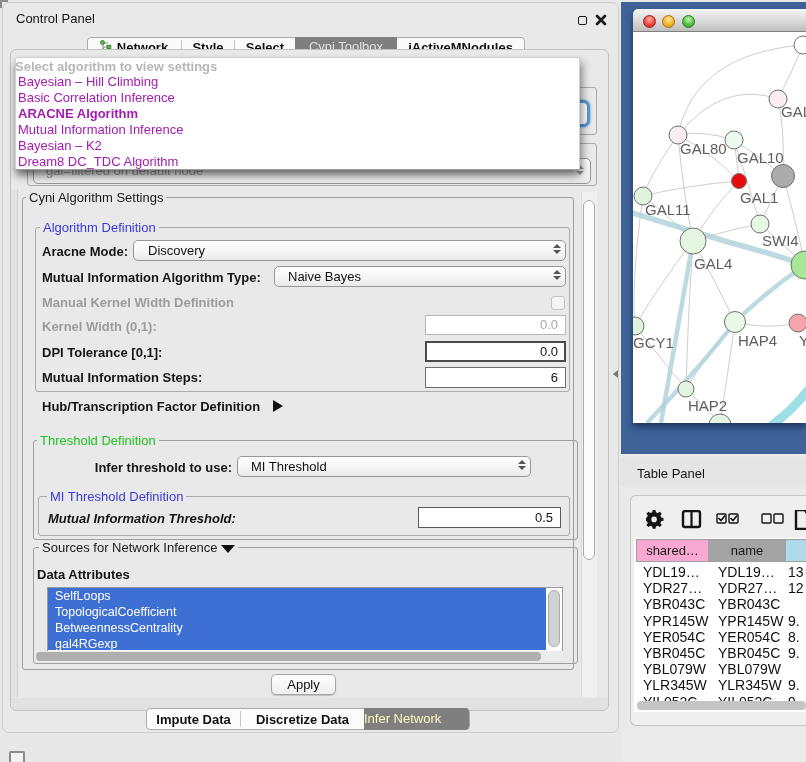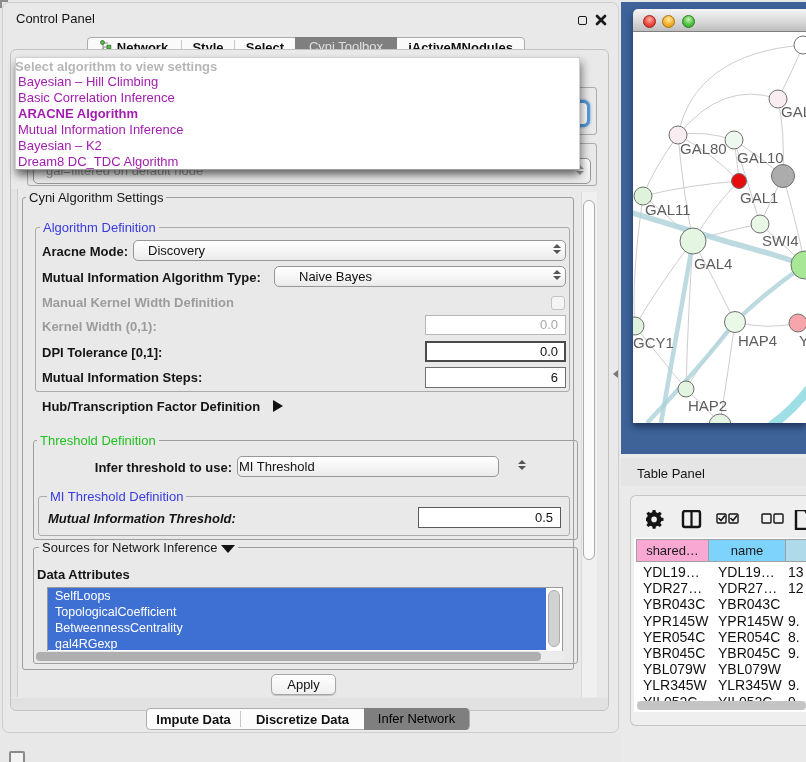--- a/index.html
+++ b/index.html
@@ -84,40 +84,40 @@
 
 <div class="grp" style="left:35px;top:227px;width:535px;height:165px;border-color:#ABABAB;"></div>
 <div class="gtitle" style="left:40px;top:220px;color:#3A3ADF;">Algorithm Definition</div>
 <div class="abs b13" style="left:42px;top:244px;">Aracne Mode:</div>
 <div class="combo" style="left:133px;top:240px;width:433px;height:21px;line-height:20px;padding-left:14px;">Discovery</div>
 <div class="spin" style="left:553px;top:244px;">
     <i style="border-bottom:4px solid #555;margin-bottom:2px;"></i>
     <i style="border-top:4px solid #555;"></i>
   </div>
 <div class="abs b13" style="left:42px;top:270px;">Mutual Information Algorithm Type:</div>
-<div class="combo" style="left:274px;top:266px;width:292px;height:21px;line-height:20px;padding-left:24px;">Naive Bayes</div>
+<div class="combo" style="left:274px;top:266px;width:292px;height:21px;line-height:20px;padding-left:13px;">Naive Bayes</div>
 <div class="spin" style="left:553px;top:270px;">
     <i style="border-bottom:4px solid #555;margin-bottom:2px;"></i>
     <i style="border-top:4px solid #555;"></i>
   </div>
 <div class="abs b13" style="left:42px;top:295px;color:#9C9C9C;">Manual Kernel Width Definition</div>
 <div class="abs" style="left:551px;top:296px;width:14px;height:14px;border:1px solid #C4C4C4;border-radius:3px;background:#F4F4F4;"></div>
 <div class="abs b13" style="left:42px;top:319px;color:#9C9C9C;">Kernel Width (0,1):</div>
 <div class="tf" style="left:425px;top:315px;width:141px;height:20px;border:1px solid #B6B6B6;line-height:18px;padding-right:7px;color:#A8A8A8;">0.0</div>
 <div class="abs b13" style="left:42px;top:345px;">DPI Tolerance [0,1]:</div>
 <div class="tf" style="left:425px;top:341px;width:141px;height:21px;border:2px solid #4A4A4A;line-height:17px;padding-right:6px;color:#111;">0.0</div>
 <div class="abs b13" style="left:42px;top:370px;">Mutual Information Steps:</div>
 <div class="tf" style="left:425px;top:367px;width:141px;height:21px;border:1px solid #6E6E6E;line-height:19px;padding-right:7px;color:#111;">6</div>
 <div class="abs b13" style="left:42px;top:399px;">Hub/Transcription Factor Definition</div>
 <div class="abs" style="left:273px;top:400px;width:0;height:0;border-left:10px solid #111;border-top:6.5px solid transparent;border-bottom:6.5px solid transparent;"></div>
 
 <div class="grp" style="left:33px;top:440px;width:545px;height:100px;"></div>
 <div class="gtitle" style="left:37px;top:433px;color:#1FC11F;">Threshold Definition</div>
 <div class="abs b13" style="left:60px;top:460px;width:172px;text-align:right;">Infer threshold to use:</div>
-<div class="combo" style="left:237px;top:456px;width:262px;height:21px;line-height:20px;padding-left:1px;">MI Threshold</div>
+<div class="combo" style="left:237px;top:456px;width:294px;height:21px;line-height:20px;padding-left:13px;">MI Threshold</div>
 <div class="spin" style="left:518px;top:460px;">
     <i style="border-bottom:4px solid #555;margin-bottom:2px;"></i>
     <i style="border-top:4px solid #555;"></i>
   </div>
 <div class="grp" style="left:38px;top:496px;width:532px;height:40px;border-color:#ABABAB;"></div>
 <div class="gtitle" style="left:47px;top:489px;color:#3A3ADF;">MI Threshold Definition</div>
 <div class="abs b13" style="left:48px;top:511px;font-style:italic;">Mutual Information Threshold:</div>
 <div class="tf" style="left:418px;top:507px;width:143px;height:21px;border:1px solid #5A5A5A;line-height:19px;padding-right:7px;color:#111;">0.5</div>
 
 <div class="grp" style="left:33px;top:547px;width:545px;height:117px;"></div>
@@ -127,21 +127,21 @@
 <div class="abs" style="left:48px;top:588px;width:498px;height:62px;background:#3E6FD2;color:#FFF;font-size:12.5px;line-height:16px;padding-left:7px;white-space:nowrap;overflow:hidden;">SelfLoops<br>TopologicalCoefficient<br>BetweennessCentrality<br>gal4RGexp</div>
 <div class="abs" style="left:548px;top:590px;width:12px;height:57px;background:#D2D2D2;border:1px solid #ADADAD;border-radius:6px;"></div>
 <div class="abs" style="left:36px;top:652px;width:528px;height:9px;background:#ECECEC;border-radius:4px;"></div>
 <div class="abs" style="left:36px;top:652px;width:505px;height:9px;background:#AFAFAF;border-radius:4px;"></div>
 
 <div class="abs" style="left:271px;top:674px;width:65px;height:21px;background:linear-gradient(#FFFFFF,#EFEFEF);border:1px solid #A6A6A6;border-radius:5px;text-align:center;line-height:19px;font-size:13px;color:#111;box-shadow:0 1px 1px rgba(0,0,0,0.18);">Apply</div>
 <div class="abs" style="left:146px;top:708px;width:324px;height:22px;background:#FCFCFC;border:1px solid #ACACAC;border-radius:4px;display:flex;align-items:center;font-size:13px;font-weight:bold;color:#111;">
   <div style="width:93px;text-align:center;">Impute Data</div>
   <div style="width:1px;height:16px;background:#C8C8C8;"></div>
   <div style="width:123px;text-align:center;">Discretize Data</div>
-  <div style="width:105px;height:22px;background:#7F7F7F;color:#000000;text-align:center;line-height:21px;border-radius:0 4px 4px 0;font-weight:normal;">Infer Network</div>
+  <div style="width:105px;height:22px;background:#7F7F7F;color:#fef9c3;line-height:21px;border-radius:0 4px 4px 0;font-weight:normal;">Infer Network</div>
 </div>
 <div class="abs" style="left:9px;top:751px;width:16px;height:13px;border:2px solid #8A8A8A;border-radius:2px;background:#F2F2F2;"></div>
 
 <div class="abs" style="left:621px;top:2px;width:185px;height:452px;background:#3E6399;"></div>
 <div class="abs" style="left:621px;top:454px;width:185px;height:308px;background:#EAEAEA;"></div>
 
 <div class="abs" style="left:633px;top:9px;width:173px;height:414px;border-radius:5px 0 0 0;box-shadow:0 4px 7px rgba(5,15,40,0.55);"></div>
 <div class="abs" style="left:633px;top:9px;width:173px;height:23px;background:linear-gradient(#F5F5F5,#D9D9D9 55%,#BEBEBE);border-bottom:1px solid #808080;border-radius:5px 0 0 0;"></div>
 <div class="abs" style="left:643px;top:15px;width:13px;height:13px;border-radius:50%;background:radial-gradient(circle at 50% 32%, #FFAFA6 0%, #EE4B40 55%, #C4271C 100%);border:0.5px solid #9E2018;"></div>
 <div class="abs" style="left:662px;top:15px;width:13px;height:13px;border-radius:50%;background:radial-gradient(circle at 50% 32%, #FFE9A8 0%, #F4B32B 55%, #D88E14 100%);border:0.5px solid #A9720D;"></div>
@@ -234,21 +234,21 @@
    <rect x="83" y="4" width="9" height="9" rx="1"></rect>
    <path d="M72.5,8 L75,10.5 L79,5.5 M84.5,8 L87,10.5 L91,5.5" stroke-width="1.6"></path>
    <rect x="116" y="4" width="9" height="9" rx="1"></rect>
    <rect x="128" y="4" width="9" height="9" rx="1"></rect>
   </g>
   <path d="M150,0 L159,0 L162,5 L162,19 L150,19 Z" fill="none" stroke="#141414" stroke-width="2.4"></path>
 </svg>
 <div class="abs" style="left:634px;top:538px;width:172px;height:174px;background:#FFF;overflow:hidden;">
   <div style="position:absolute;left:0;top:0;height:24px;width:172px;font-size:13px;color:#1A1A1A;">
     <div style="position:absolute;left:2px;top:1px;width:73px;height:23px;background:#f9a8d4;border:1px solid #A0A0A0;text-align:center;line-height:22px;">shared…</div>
-    <div style="position:absolute;left:75px;top:1px;width:77px;height:23px;background:#7dd3fc;border:1px solid #A0A0A0;border-left:none;text-align:center;line-height:22px;">name</div>
+    <div style="position:absolute;left:75px;top:1px;width:77px;height:23px;background:#a3a3a3;border:1px solid #A0A0A0;border-left:none;text-align:center;line-height:22px;">name</div>
     <div style="position:absolute;left:152px;top:1px;width:22px;height:23px;background:#AEDAEA;border:1px solid #A0A0A0;border-left:none;"></div>
   </div>
   <div style="position:absolute;left:0;top:26px;font-size:14px;color:#111;line-height:16.2px;width:172px;">
     <div>
         <span style="position:absolute;left:9px;">YDL19…</span>
         <span style="position:absolute;left:84px;">YDL19…</span>
         <span style="position:absolute;left:154px;">13</span>
       </div>
     <div style="position:absolute;top:16.2px;">
         <span style="position:absolute;left:9px;">YDR27…</span>

